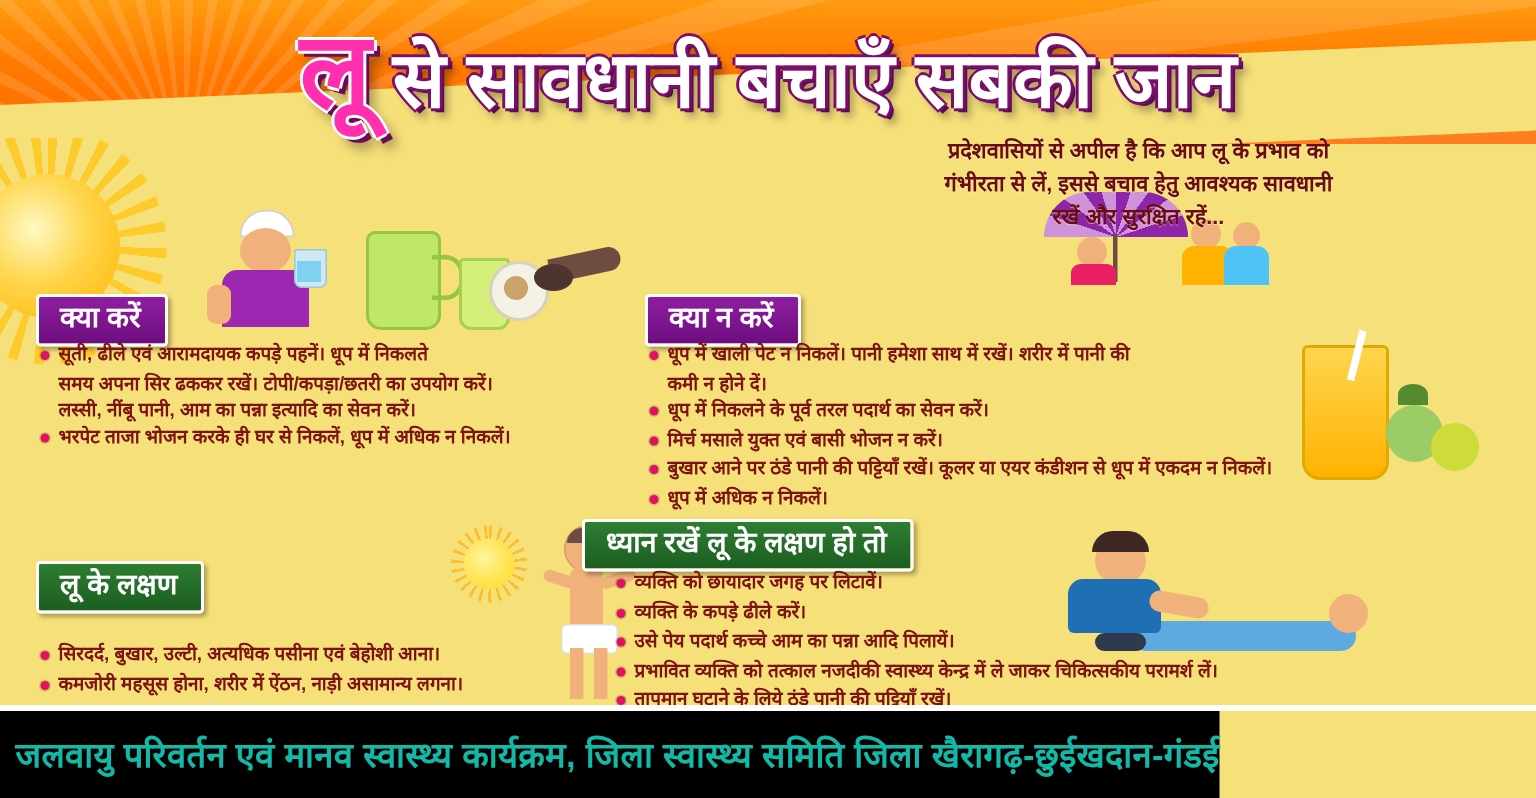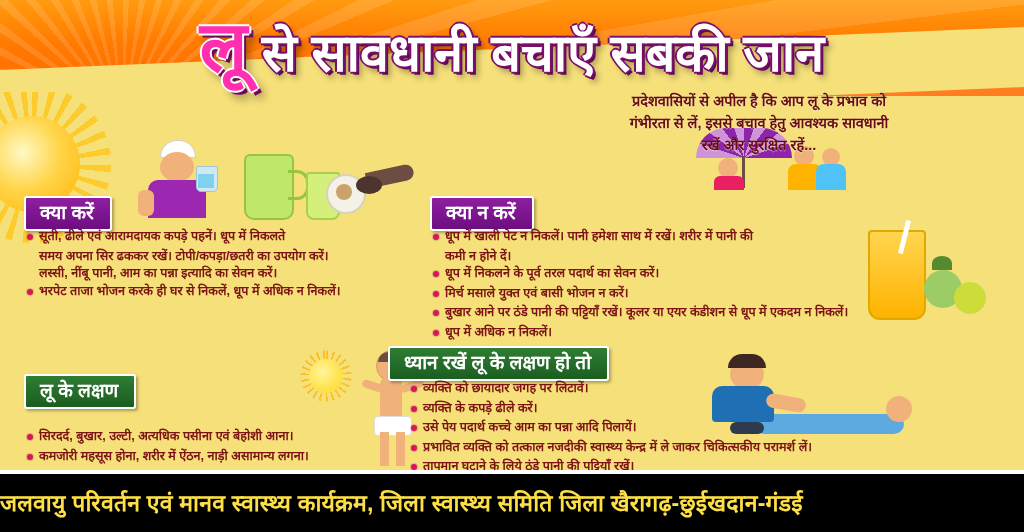--- a/index.html
+++ b/index.html
@@ -196,26 +196,26 @@
   
   .art-aid { left: 690px; top: 352px; width: 240px; height: 112px; }
 
   
   .art-umb { left: 690px; top: 128px; width: 180px; height: 62px; }
 
   
   .footer {
     position: absolute;
     left: 0; bottom: 0;
-    width: 1024px; height: 58px;
+    width: 813px; height: 58px;
     background: #000000;
-    color: #fde047;
+    color: #14b8a6;
     display: flex;
     align-items: center;
-    justify-content: flex-start;
+    justify-content: flex-end;
     text-align: center;
   }
   .footer-text {
     font-size: 23px;
     font-weight: bold;
     line-height: 30px;
     letter-spacing: .2px;
     white-space: nowrap;
   }
   .edge {

